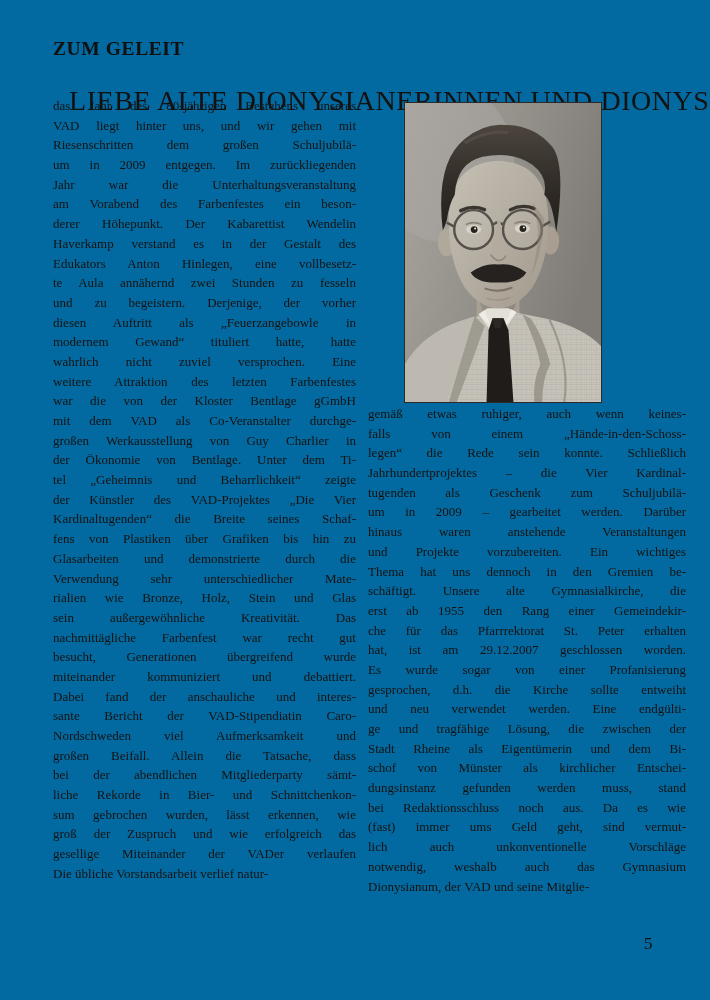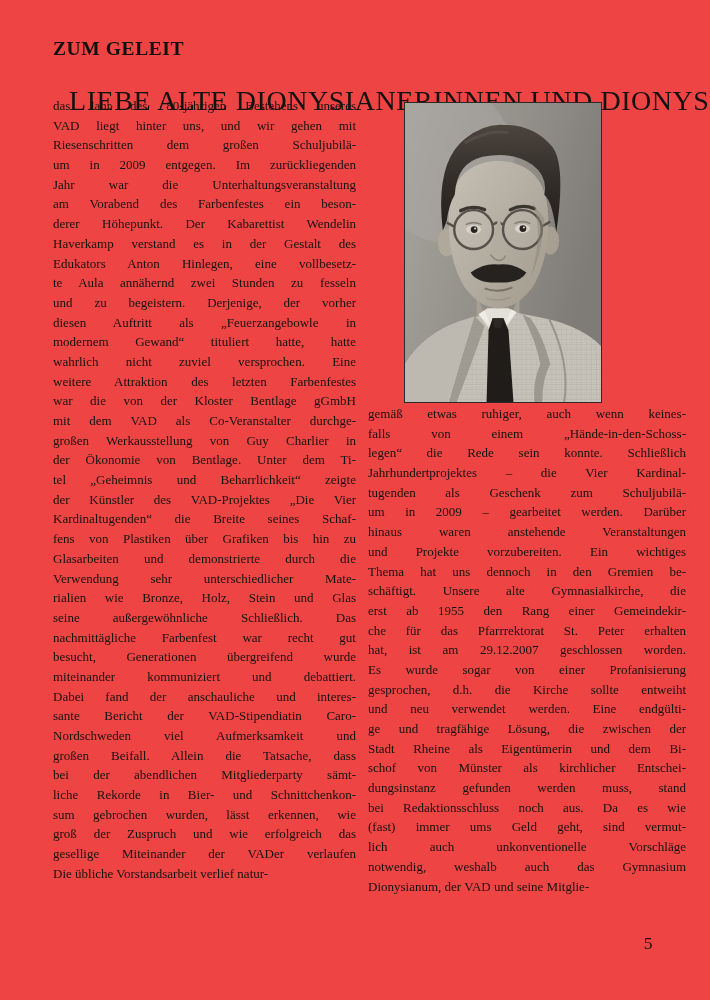--- a/index.html
+++ b/index.html
@@ -4,21 +4,21 @@
 <style>
   html, body { margin: 0; padding: 0; }
   body {
     width: 710px; height: 1000px;
     background: #e9e9e7;
     font-family: "Liberation Serif", serif;
   }
   .page {
     position: relative;
     width: 710px; height: 1000px;
-    background: #ef4444;
+    background: #0369a1;
     overflow: hidden;
     color: #161412;
     text-decoration: underline;
   }
   .kicker {
     position: absolute; left: 53px; top: 38px;
     margin: 0;
     font-size: 19.5px; font-weight: bold;
     letter-spacing: 0.6px;
     color: #11100e;
@@ -91,21 +91,21 @@
       <div class="line">mit dem VAD als Co-Veranstalter durchge-</div>
       <div class="line">großen Werkausstellung von Guy Charlier in</div>
       <div class="line">der Ökonomie von Bentlage. Unter dem Ti-</div>
       <div class="line">tel „Geheimnis und Beharrlichkeit“ zeigte</div>
       <div class="line">der Künstler des VAD-Projektes „Die Vier</div>
       <div class="line">Kardinaltugenden“ die Breite seines Schaf-</div>
       <div class="line">fens von Plastiken über Grafiken bis hin zu</div>
       <div class="line">Glasarbeiten und demonstrierte durch die</div>
       <div class="line">Verwendung sehr unterschiedlicher Mate-</div>
       <div class="line">rialien wie Bronze, Holz, Stein und Glas</div>
-      <div class="line">seine außergewöhnliche Schließlich. Das</div>
+      <div class="line">sein außergewöhnliche Kreativität. Das</div>
       <div class="line">nachmittägliche Farbenfest war recht gut</div>
       <div class="line">besucht, Generationen übergreifend wurde</div>
       <div class="line">miteinander kommuniziert und debattiert.</div>
       <div class="line">Dabei fand der anschauliche und interes-</div>
       <div class="line">sante Bericht der VAD-Stipendiatin Caro-</div>
       <div class="line">Nordschweden viel Aufmerksamkeit und</div>
       <div class="line">großen Beifall. Allein die Tatsache, dass</div>
       <div class="line">bei der abendlichen Mitgliederparty sämt-</div>
       <div class="line">liche Rekorde in Bier- und Schnittchenkon-</div>
       <div class="line">sum gebrochen wurden, lässt erkennen, wie</div>

